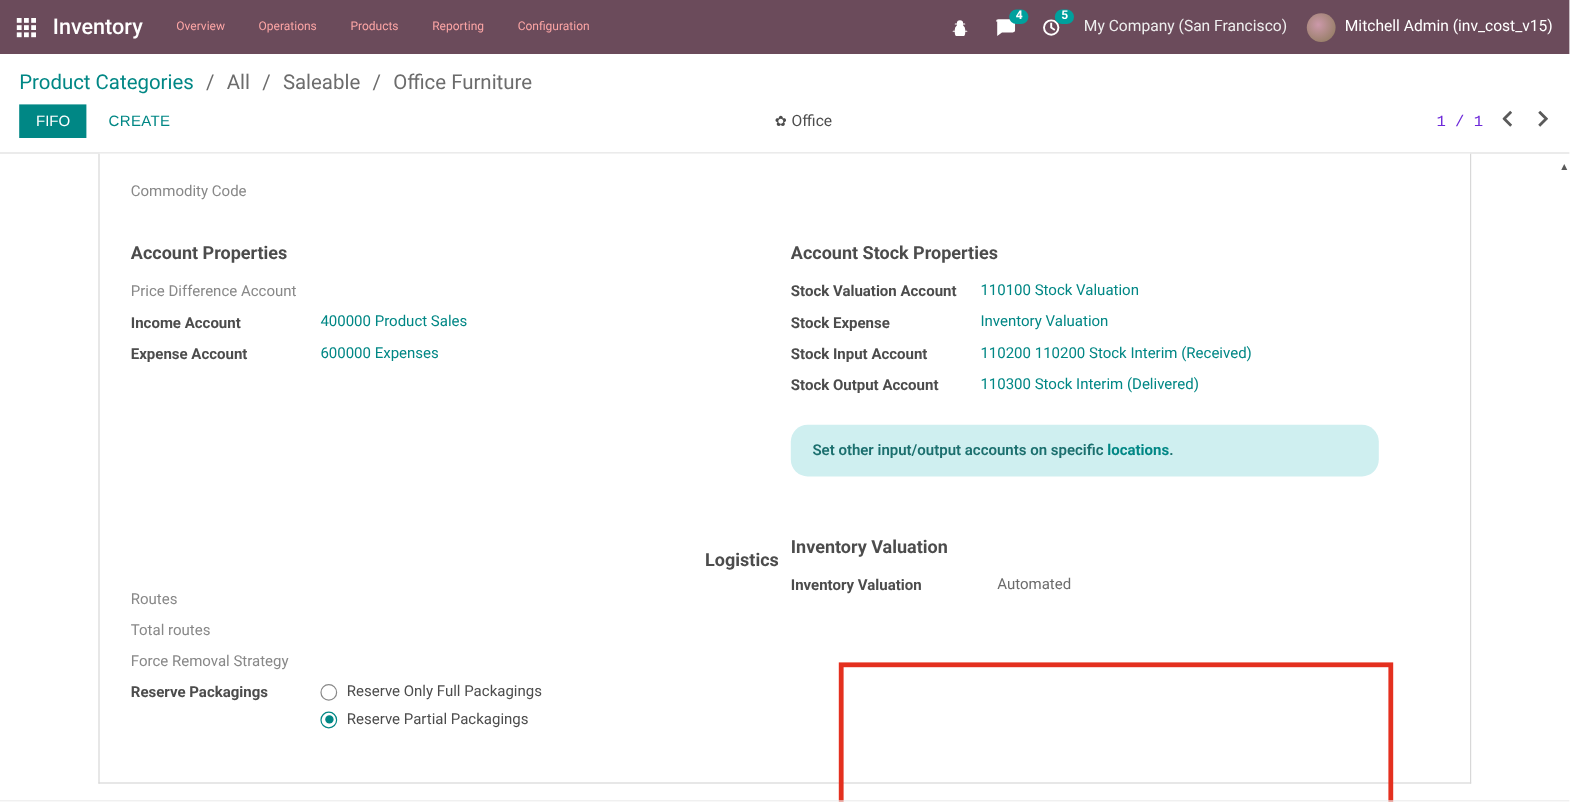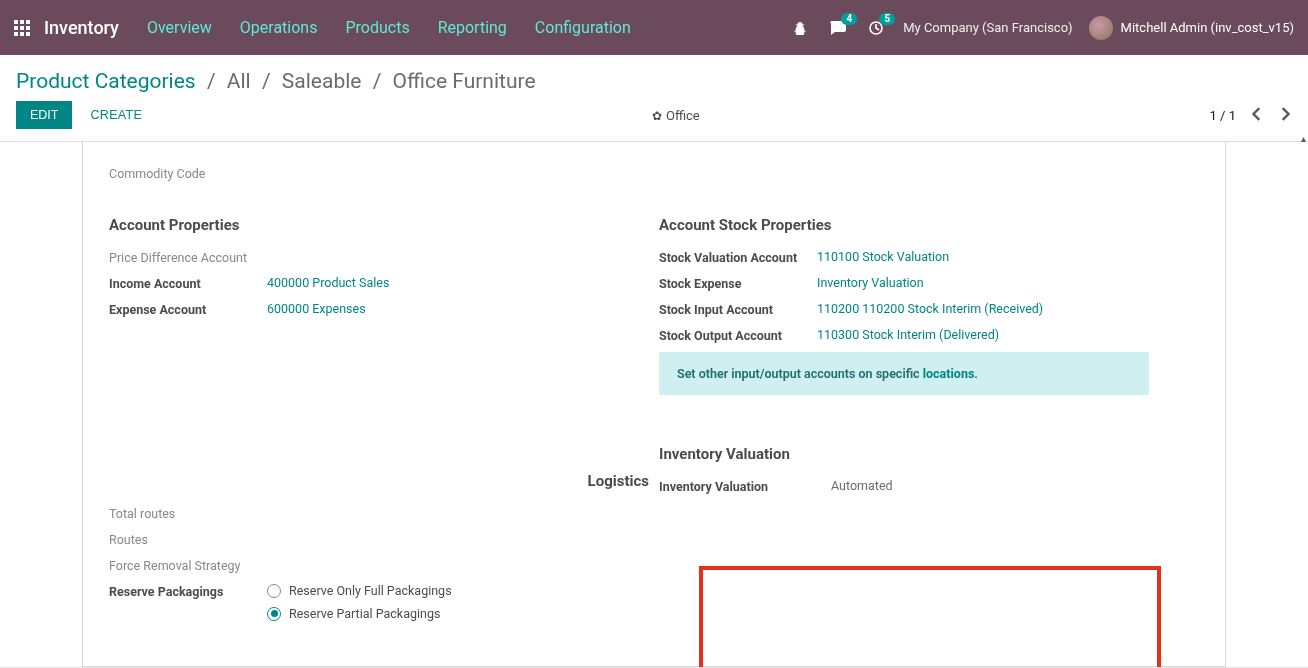--- a/index.html
+++ b/index.html
@@ -1,64 +1,64 @@
 <!DOCTYPE html>
 <html><head>
 <meta charset="utf-8">
 <style>
   * { box-sizing: border-box; margin: 0; padding: 0; }
   body { font-family: -apple-system, BlinkMacSystemFont, "Segoe UI", Roboto, Helvetica, Arial, sans-serif; font-size: 13px; color: #4c4c4c; background:#ffffff; width:1308px; height:668px; overflow:hidden; position:relative; }
 
   
-  .topbar { background:#6b4b5b; height:55px; display:flex; align-items:center; color:#fff; padding:0 14px; }
+  .topbar { background:#6b4b5b; height:45px; display:flex; align-items:center; color:#fff; padding:0 14px; }
   .apps-grid { width:16px; height:16px; display:grid; grid-template-columns:repeat(3,4px); grid-template-rows:repeat(3,4px); gap:2px; margin-right:14px; cursor:pointer;}
   .apps-grid span { background:#fff; display:block; }
   .brand { font-size:18px; font-weight:500; margin-right:28px; cursor:pointer;}
   .nav-menu { display:flex; gap:28px; }
-  .nav-item { color:#5eead4; font-size:16px; cursor:pointer; }
+  .nav-item { color:#fca5a5; font-size:10px; cursor:pointer; }
   .spacer { flex:1; }
   .top-right { display:flex; align-items:center; gap:16px; }
   .badge-stack { position:relative; width:22px; height:22px; display:flex; align-items:center; justify-content:center; cursor:pointer;}
   .badge { position:absolute; top:-4px; right:-8px; background:#00a09d; color:#fff; font-size:10px; font-weight:bold; border-radius:8px; padding:1px 5px; line-height:1; }
   .company { color:#eee; cursor:pointer; font-size:13px;}
   .avatar { width:24px; height:24px; border-radius:50%; background: radial-gradient(circle at 40% 40%, #c9a, #875); display:inline-block;}
   .user-block { display:flex; align-items:center; gap:8px; cursor:pointer; }
 
   
   .crumb-row { padding:14px 16px 8px 16px; }
-  .crumb { font-size:21px; }
+  .crumb { font-size:17px; }
   .crumb a { color:#008785; text-decoration:none; }
   .crumb .sep { color:#888; padding:0 6px; }
   .crumb .cur { color:#6c6c6c; }
 
   .action-row { display:flex; align-items:center; padding:0 16px 12px 16px; }
   .btn-edit { background:#008785; color:#fff; border:none; padding:7px 14px; font-size:12.5px; font-weight:500; margin-right:18px; cursor:pointer;}
   .btn-create { color:#008785; background:transparent; border:none; font-size:12.5px; font-weight:500; cursor:pointer; letter-spacing:0.3px;}
   .action-center { flex:1; text-align:center; }
   .action-link { color:#4c4c4c; font-size:13px; cursor:pointer; }
   .gear { font-size:12px; margin-right:4px; }
-  .pager { display:flex; align-items:center; gap:14px; color:#0f172a; font-size:13px;}
+  .pager { display:flex; align-items:center; gap:14px; color:#6d28d9; font-size:13px;font-family:Liberation Mono, monospace;}
   .pager-btn { cursor:pointer; color:#555; padding:4px 2px;}
   .crumb-divider { border-bottom:1px solid #dedede; }
 
   
   .sheet { margin:0 82px; border:1px solid #d8d8d8; border-top:none; background:#fff; padding:6px 26px 32px 26px; position:relative; min-height:515px;}
   .row-field { display:flex; padding: 5px 0; align-items:flex-start; }
   .lbl { width:158px; color:#4c4c4c; font-size:12.5px; padding-top:1px;}
   .lbl.strong { font-weight:700; color:#4c4c4c; }
   .lbl.muted { color:#888; font-weight:400;}
   .val { font-size:12.5px; color:#4c4c4c; }
   .val.link { color:#008785; cursor:pointer;}
   .section-title { font-weight:700; font-size:15px; color:#4c4c4c; margin-top:30px; margin-bottom:10px; }
 
   .two-col { display:flex; gap:0; }
   .col { flex:1; }
   .col.right { padding-left:10px; }
 
-  .info-box { background:#cfeff0; color:#1b6f6e; padding:14px 18px; margin-top:4px; font-weight:600; font-size:12.5px; border-radius:1px; max-width:490px;}
+  .info-box { background:#cfeff0; color:#1b6f6e; padding:14px 18px; margin-top:20px; font-weight:600; font-size:12.5px; border-radius:14px; max-width:490px;}
   .info-box .loc { font-weight:700; }
 
   .highlight-box { border:4px solid #e4301f; position:absolute; left:616px; top:424px; width:462px; height:130px; pointer-events:none; }
 
   .radio-row { display:flex; gap:8px; align-items:center; font-size:12.5px; color:#4c4c4c; margin-bottom:8px; cursor:pointer;}
   .radio-outer { width:14px; height:14px; border:1.5px solid #888; border-radius:50%; display:flex; align-items:center; justify-content:center;}
   .radio-outer.sel { border-color:#008785;}
   .radio-inner { width:7px; height:7px; border-radius:50%; background:#008785; display:none;}
   .radio-outer.sel .radio-inner{ display:block; }
   .scroll-up-arrow { position:absolute; right:2px; top:133px; font-size:10px; color:#5a5a5a; }
@@ -121,21 +121,21 @@
     <span class="sep cur">/</span>
     <span class="cur">All</span>
     <span class="sep cur">/</span>
     <span class="cur">Saleable</span>
     <span class="sep cur">/</span>
     <span class="cur">Office Furniture</span>
   </span>
 </div>
 
 <div class="action-row">
-  <button class="btn-edit">EDIT</button>
+  <button class="btn-edit">FIFO</button>
   <button class="btn-create">CREATE</button>
   <div class="action-center">
     <span class="action-link">
       <span class="gear">✿</span><span>Office</span>
     </span>
   </div>
   <div class="pager">
     <span>1 / 1</span>
     <span class="pager-btn">
       <svg width="10" height="14" viewBox="0 0 8 12" fill="none" stroke="#5a5a5a" stroke-width="2">
@@ -169,24 +169,24 @@
         <div class="lbl strong">Income Account</div>
         <div class="val link">400000 Product Sales</div>
       </div>
       <div class="row-field">
         <div class="lbl strong">Expense Account</div>
         <div class="val link">600000 Expenses</div>
       </div>
 
       <div class="section-title" style="margin-top:150px;text-align:right;">Logistics</div>
       <div class="row-field">
+          <div class="lbl muted">Routes</div>
+        </div>
+      <div class="row-field">
           <div class="lbl muted">Total routes</div>
-        </div>
-      <div class="row-field">
-          <div class="lbl muted">Routes</div>
         </div>
       <div class="row-field">
           <div class="lbl muted">Force Removal Strategy</div>
         </div>
       <div class="row-field">
         <div class="lbl strong">Reserve Packagings</div>
         <div>
           <div class="radio-row">
             <span class="radio-outer"></span>
             <span>Reserve Only Full Packagings</span>

